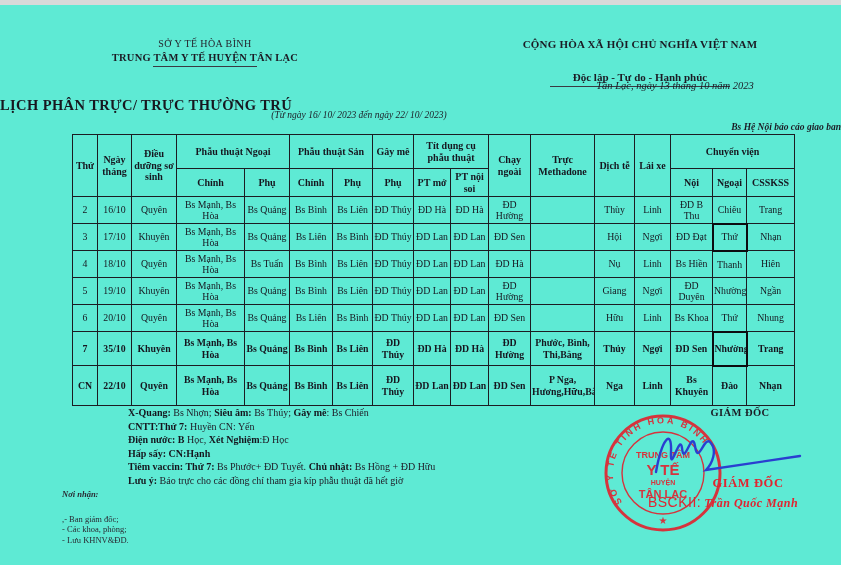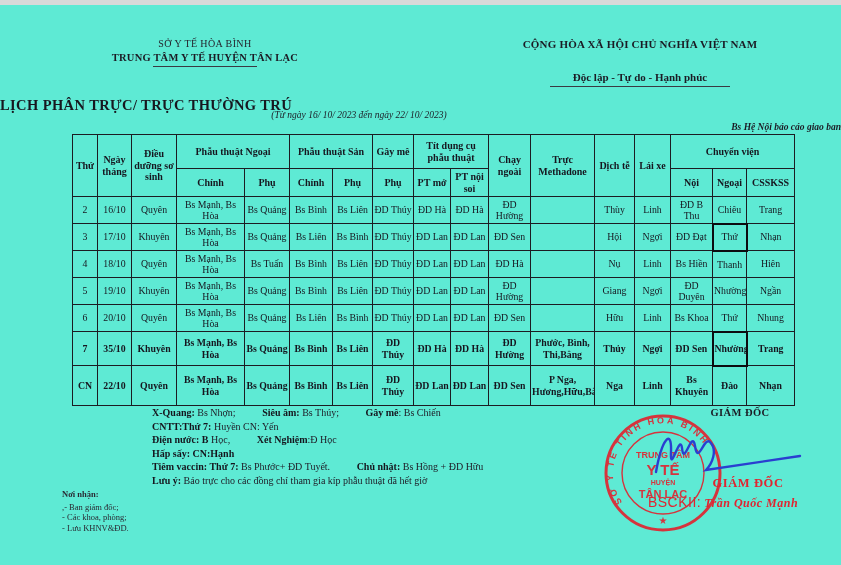--- a/index.html
+++ b/index.html
@@ -36,26 +36,26 @@
   th{font-weight:bold;font-size:10px;}
   tbody tr{height:27px;}
   tbody tr:nth-child(6){height:34px;}
   tbody tr:nth-child(7){height:40px;}
   tbody tr.bold-row td{font-weight:bold;}
   td.thick{border:2px solid #0c0c10;}
   table{border:1.6px solid #15151a;}
 
   
   .notes{position:absolute;left:128px;top:406px;width:470px;font-size:10px;line-height:13.6px;color:#20202a;}
-  .notes b{color:#15151d;margin-left:24px;}
+  .notes b{color:#15151d;}
   .gd-top{position:absolute;left:660px;top:407px;width:160px;text-align:center;
           font-weight:bold;font-size:10.5px;letter-spacing:.4px;}
 
   .noinhan{position:absolute;left:62px;top:489px;font-size:8.5px;line-height:10.5px;color:#2a2a33;}
-  .noinhan .t{font-weight:bold;margin-bottom:2px;}
+  .noinhan .t{font-weight:bold;font-style:italic;margin-bottom:14px;}
 
   
   .stamp{position:absolute;left:602px;top:412px;width:122px;height:122px;opacity:.92;}
   .sig{position:absolute;left:648px;top:424px;width:165px;height:62px;}
   .gd-red{position:absolute;left:678px;top:476px;width:140px;text-align:center;
           font-weight:bold;font-size:12.5px;letter-spacing:.6px;color:#e02531;}
   .signame{position:absolute;left:618px;top:494px;width:210px;text-align:center;
            font-size:12px;color:#e02531;white-space:nowrap;}
   .signame .pre{font-weight:normal;font-family:"Liberation Sans",sans-serif;font-size:14px;letter-spacing:.5px;}
   .signame .nm{font-style:italic;font-weight:bold;font-size:12px;letter-spacing:.5px;}
@@ -69,20 +69,21 @@
   <div class="hdr-left">
     <div class="l1">SỞ Y TẾ HÒA BÌNH</div>
     <div class="l2">TRUNG TÂM Y TẾ HUYỆN TÂN LẠC</div>
     <div class="rule"></div>
   </div>
   <div class="hdr-right">
     <div class="l1">CỘNG HÒA XÃ HỘI CHỦ NGHĨA VIỆT NAM</div>
     <div class="l2">Độc lập - Tự do - Hạnh phúc</div>
     <div class="rule"></div>
   </div>
+  <div class="dateline">Tân Lạc, ngày 13 tháng 10 năm 2023</div>
 
   <div class="title">LỊCH PHÂN TRỰC/ TRỰC THƯỜNG TRÚ</div>
   <div class="subtitle">(Từ ngày 16/ 10/ 2023 đến ngày 22/ 10/ 2023)</div>
   <div class="subnote">Bs Hệ Nội báo cáo giao ban</div>
 
   <div class="tblwrap">
     <table>
       <colgroup>
         <col style="width:25px">
           <col style="width:34px">

